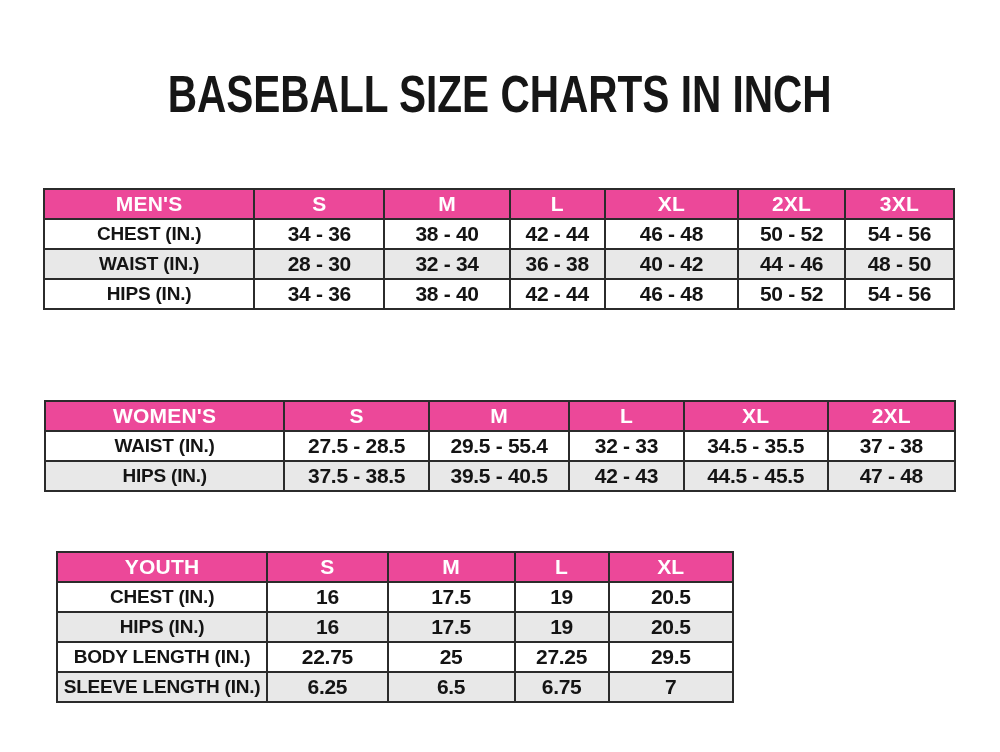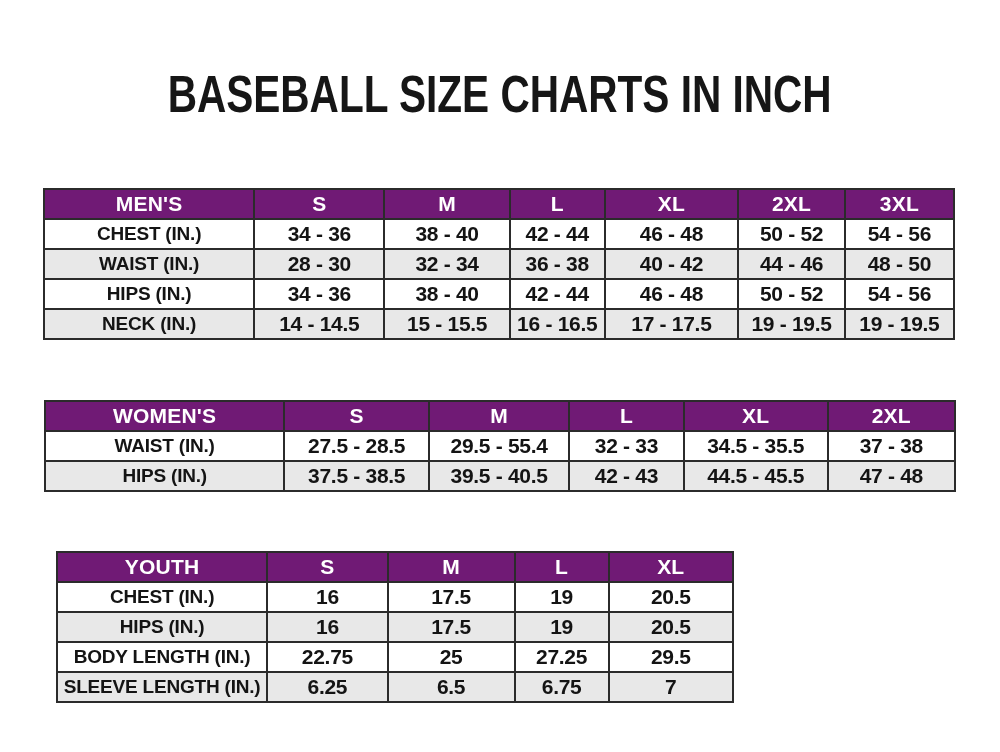--- a/index.html
+++ b/index.html
@@ -36,21 +36,21 @@
   }
   table.size-table th, table.size-table td {
     border: 2px solid #2b2b2b;
     text-align: center;
     vertical-align: middle;
     padding: 0;
     overflow: hidden;
     white-space: nowrap;
   }
   table.size-table thead th {
-    background: #701a75;
+    background: #ec4899;
     color: #ffffff;
     font-size: 21px;
     font-weight: bold;
     height: 28px;
     letter-spacing: 0.2px;
   }
   table.size-table tbody td {
     height: 28px;
     color: #141414;
     font-weight: bold;
@@ -112,29 +112,20 @@
         </tr>
         <tr>
           <td class="row-label">HIPS (IN.)</td>
           <td class="size-value">34 - 36</td>
           <td class="size-value">38 - 40</td>
           <td class="size-value">42 - 44</td>
           <td class="size-value">46 - 48</td>
           <td class="size-value">50 - 52</td>
           <td class="size-value">54 - 56</td>
         </tr>
-        <tr>
-          <td class="row-label">NECK (IN.)</td>
-          <td class="size-value">14 - 14.5</td>
-          <td class="size-value">15 - 15.5</td>
-          <td class="size-value">16 - 16.5</td>
-          <td class="size-value">17 - 17.5</td>
-          <td class="size-value">19 - 19.5</td>
-          <td class="size-value">19 - 19.5</td>
-        </tr>
       </tbody>
     </table>
   <table id="table-womens" class="size-table">
       <colgroup>
         <col style="width: 26.3%;">
         <col style="width: 15.9%;">
         <col style="width: 15.4%;">
         <col style="width: 12.6%;">
         <col style="width: 15.8%;">
         <col style="width: 14%;">

